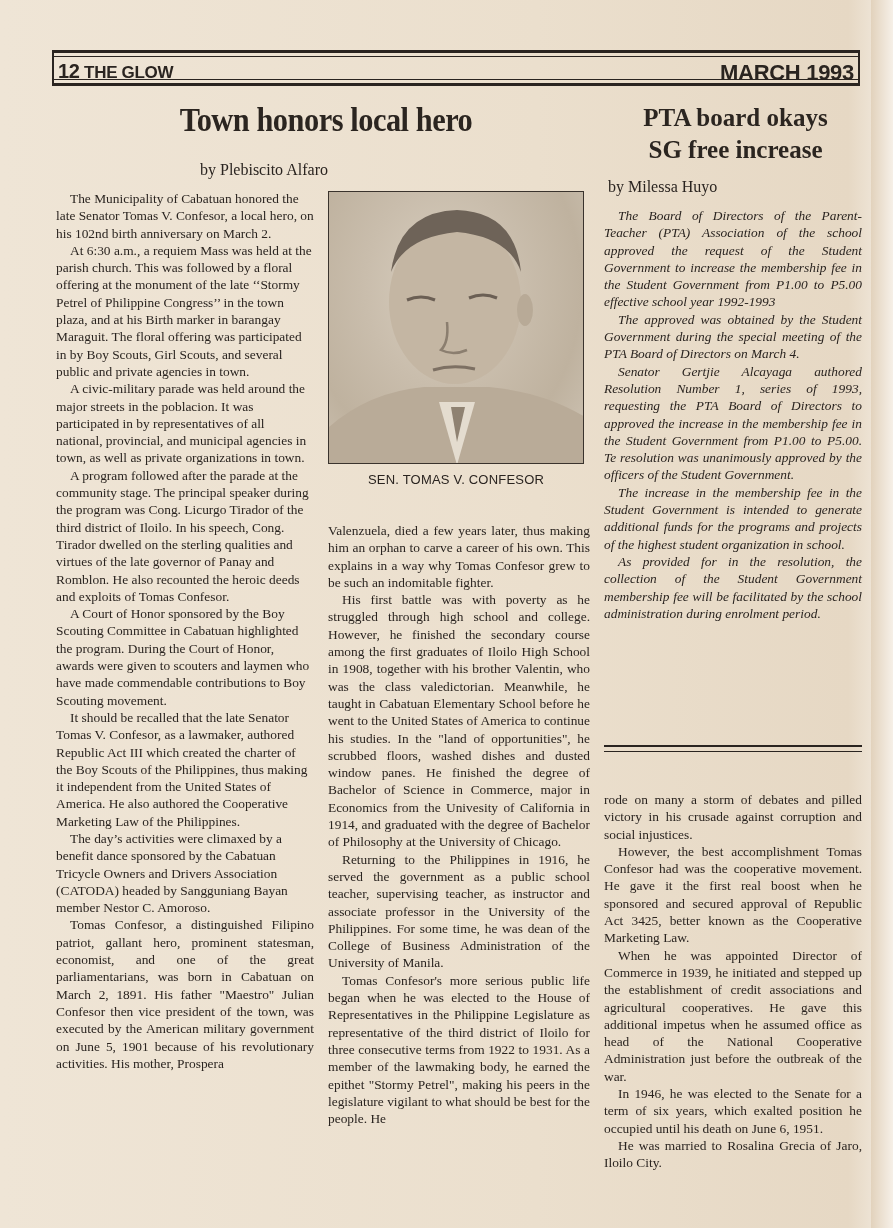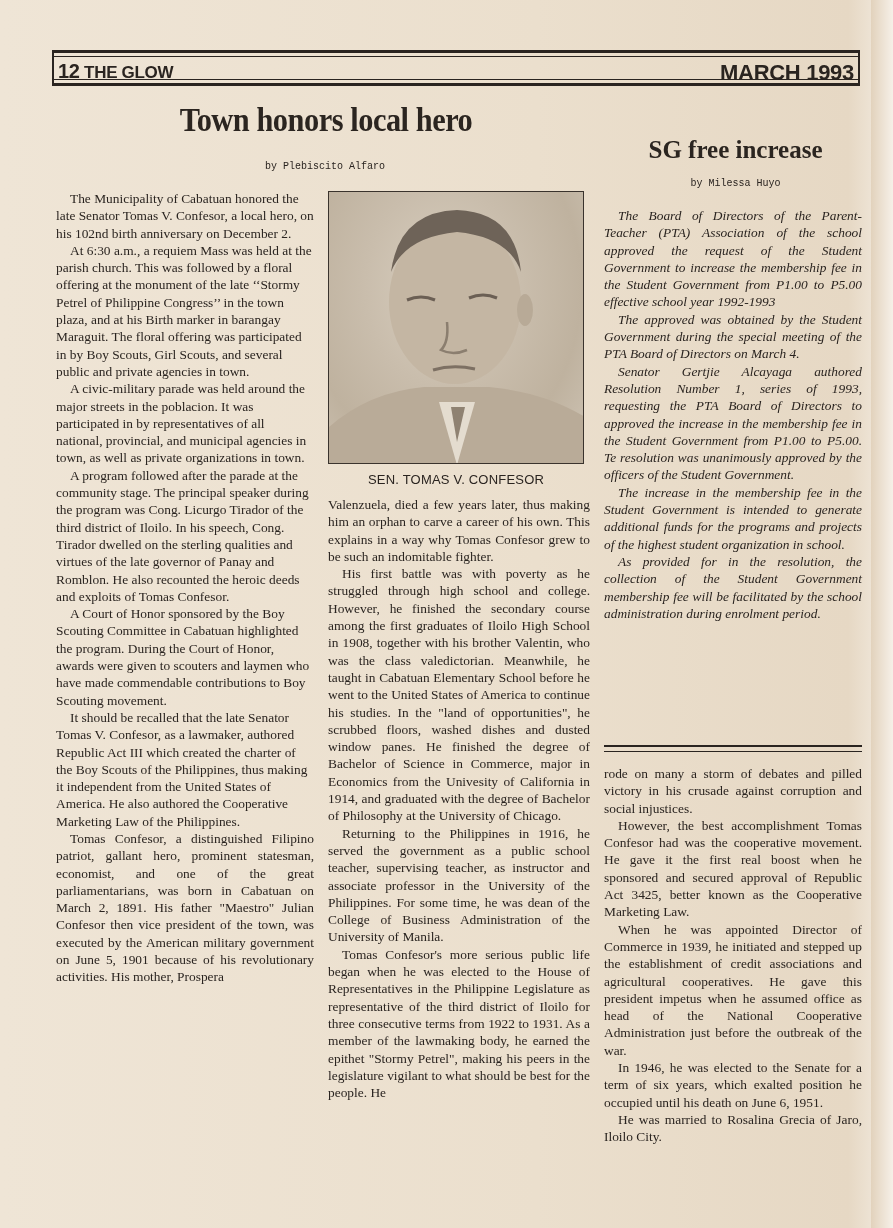--- a/index.html
+++ b/index.html
@@ -36,30 +36,30 @@
     position: absolute; right: 4px; top: 7px;
     font-family: "Liberation Sans", sans-serif; font-weight: bold; font-size: 22px; letter-spacing: -0.3px;
   }
   .headline {
     position: absolute; font-family: "Liberation Serif", serif; font-weight: bold; color: #2b2520;
     text-align: center; margin: 0;
   }
   .h1 { left: 140px; top: 102px; width: 372px; font-size: 33px; letter-spacing: -0.5px; transform: scaleX(0.92); }
   .h2 { left: 608px; top: 102px; width: 255px; font-size: 25px; line-height: 32px; }
   .byline {
-    position: absolute; font-family: Liberation Mono, monospace; font-size: 10px; color: #2a2420; text-align: center;
+    position: absolute; font-family: Liberation Serif, serif; font-size: 16px; color: #2a2420; 
   }
   .by1 { left: 200px; top: 161px; width: 250px; }
   .by2 { left: 608px; top: 178px; width: 255px; }
   .col {
     position: absolute; font-size: 13.4px; line-height: 17.3px; color: #2a2420;
   }
   .col p { margin: 0; text-indent: 14px; }
   .col p.gap { }
-  .col p.noindent { text-indent: 0; }
+  .col p.noindent { text-indent: 0; margin-top: 26px; }
   .col.j p { text-align: justify; }
   .c1 { left: 56px; top: 190px; width: 258px; }
   .c2 { left: 328px; top: 496px; width: 262px; }
   .c3a { left: 604px; top: 207px; width: 258px; font-style: italic; }
   .c3b { left: 604px; top: 765px; width: 258px; }
   .photo {
     position: absolute; left: 328px; top: 191px; width: 256px; height: 273px;
     border: 1.5px solid #3a332d; box-sizing: border-box;
     background: radial-gradient(ellipse at 45% 35%, #d8cebf 0%, #c9bdac 40%, #bfb29f 70%, #cfc5b6 100%);
     overflow: hidden;
@@ -87,32 +87,33 @@
       <span class="num">12</span>
       <span>THE GLOW</span>
     </div>
     <div class="mh-right">MARCH 1993</div>
   </div>
 
   <h1 class="headline h1">Town honors local hero</h1>
   <div class="byline by1">by Plebiscito Alfaro</div>
 
   <h2 class="headline h2">
-    <br>
+    <span>PTA board okays</span><br>
     <span>SG free increase</span>
   </h2>
   <div class="byline by2">by Milessa Huyo</div>
 
   <div class="col c1">
-    <p>The Municipality of Cabatuan honored the late Senator Tomas V. Confesor, a local hero, on his 102nd birth anniversary on December 2.</p>
+    <p>The Municipality of Cabatuan honored the late Senator Tomas V. Confesor, a local hero, on his 102nd birth anniversary on March 2.</p>
     <p>At 6:30 a.m., a requiem Mass was held at the parish church. This was followed by a floral offering at the monument of the late ‘‘Stormy Petrel of Philippine Congress’’ in the town plaza, and at his Birth marker in barangay Maraguit. The floral offering was participated in by Boy Scouts, Girl Scouts, and several public and private agencies in town.</p>
     <p>A civic-military parade was held around the major streets in the poblacion. It was participated in by representatives of all national, provincial, and municipal agencies in town, as well as private organizations in town.</p>
     <p>A program followed after the parade at the community stage. The principal speaker during the program was  Cong. Licurgo Tirador of the third district of Iloilo. In his speech, Cong. Tirador dwelled on the sterling qualities and virtues of the late governor of Panay and Romblon. He also recounted the heroic deeds and exploits of Tomas Confesor.</p>
     <p>A Court of Honor sponsored by the Boy Scouting Committee in Cabatuan highlighted the program. During the Court of Honor, awards were given to scouters and laymen who have made commendable contributions to Boy Scouting movement.</p>
     <p>It should be recalled that the late Senator Tomas V. Confesor, as a lawmaker, authored Republic Act III which created the charter of the Boy Scouts of the Philippines, thus making it independent from the United States of America. He also authored the Cooperative Marketing Law of the Philippines.</p>
+    <p>The day’s activities were climaxed by a benefit dance sponsored by the Cabatuan Tricycle Owners and Drivers Association (CATODA) headed by Sangguniang Bayan member Nestor C. Amoroso.</p>
     <p class="gap" style="text-align:justify">Tomas Confesor, a distinguished Filipino patriot, gallant hero, prominent statesman, economist, and one of the great parliamentarians, was born in Cabatuan on March 2, 1891. His father "Maestro" Julian Confesor then vice president of the town, was executed by the American military government on June 5, 1901 because of his revolutionary activities. His mother, Prospera</p>
   </div>
 
   <div class="photo">
     <svg width="256" height="273" viewBox="0 0 256 273">
       <path d="M0 273 L0 235 Q40 200 95 195 L160 195 Q215 200 256 225 L256 273 Z" fill="#b9ab98"></path>
       <path d="M110 210 L128 273 L146 210 Z" fill="#e4dccf"></path>
       <path d="M122 215 L128 250 L136 215 Z" fill="#8f8272"></path>
       <ellipse cx="126" cy="110" rx="66" ry="82" fill="#c4b6a3"></ellipse>
       <path d="M62 80 Q70 20 128 18 Q186 20 192 80 Q180 45 128 40 Q76 45 62 80 Z" fill="#6e6358"></path>
@@ -138,17 +139,17 @@
     <p>Senator Gertjie Alcayaga authored Resolution Number 1, series of 1993, requesting the PTA Board of Directors to approved the increase in the membership fee in the Student Government from P1.00 to P5.00. Te resolution was unanimously approved by the officers of the Student Government.</p>
     <p>The increase in the membership fee in the Student Government is intended to generate additional funds for the programs and projects of the highest student organization in school.</p>
     <p>As provided for in the resolution, the collection of the Student Government membership fee will be facilitated by the school administration during enrolment period.</p>
   </div>
 
   <div class="rule"></div>
 
   <div class="col c3b j">
     <p class="noindent">rode on many a storm of debates and pilled victory in his crusade against corruption and social injustices.</p>
     <p class="gap">However, the best accomplishment Tomas Confesor had was the cooperative movement. He gave it the first real boost when he sponsored and secured approval of Republic Act 3425, better known as the Cooperative Marketing Law.</p>
-    <p class="gap">When he was appointed Director of Commerce in 1939, he initiated and stepped up the establishment of credit associations and agricultural cooperatives. He gave this president impetus when he assumed office as head of the National Cooperative Administration just before the outbreak of the war.</p>
+    <p class="gap">When he was appointed Director of Commerce in 1939, he initiated and stepped up the establishment of credit associations and agricultural cooperatives. He gave this additional impetus when he assumed office as head of the National Cooperative Administration just before the outbreak of the war.</p>
     <p class="gap">In 1946, he was elected to the Senate for a term of six years, which exalted position he occupied until his death on June 6, 1951.</p>
     <p class="gap">He was married to Rosalina Grecia of Jaro, Iloilo City.</p>
   </div>
 </div>
 
 </body></html>

